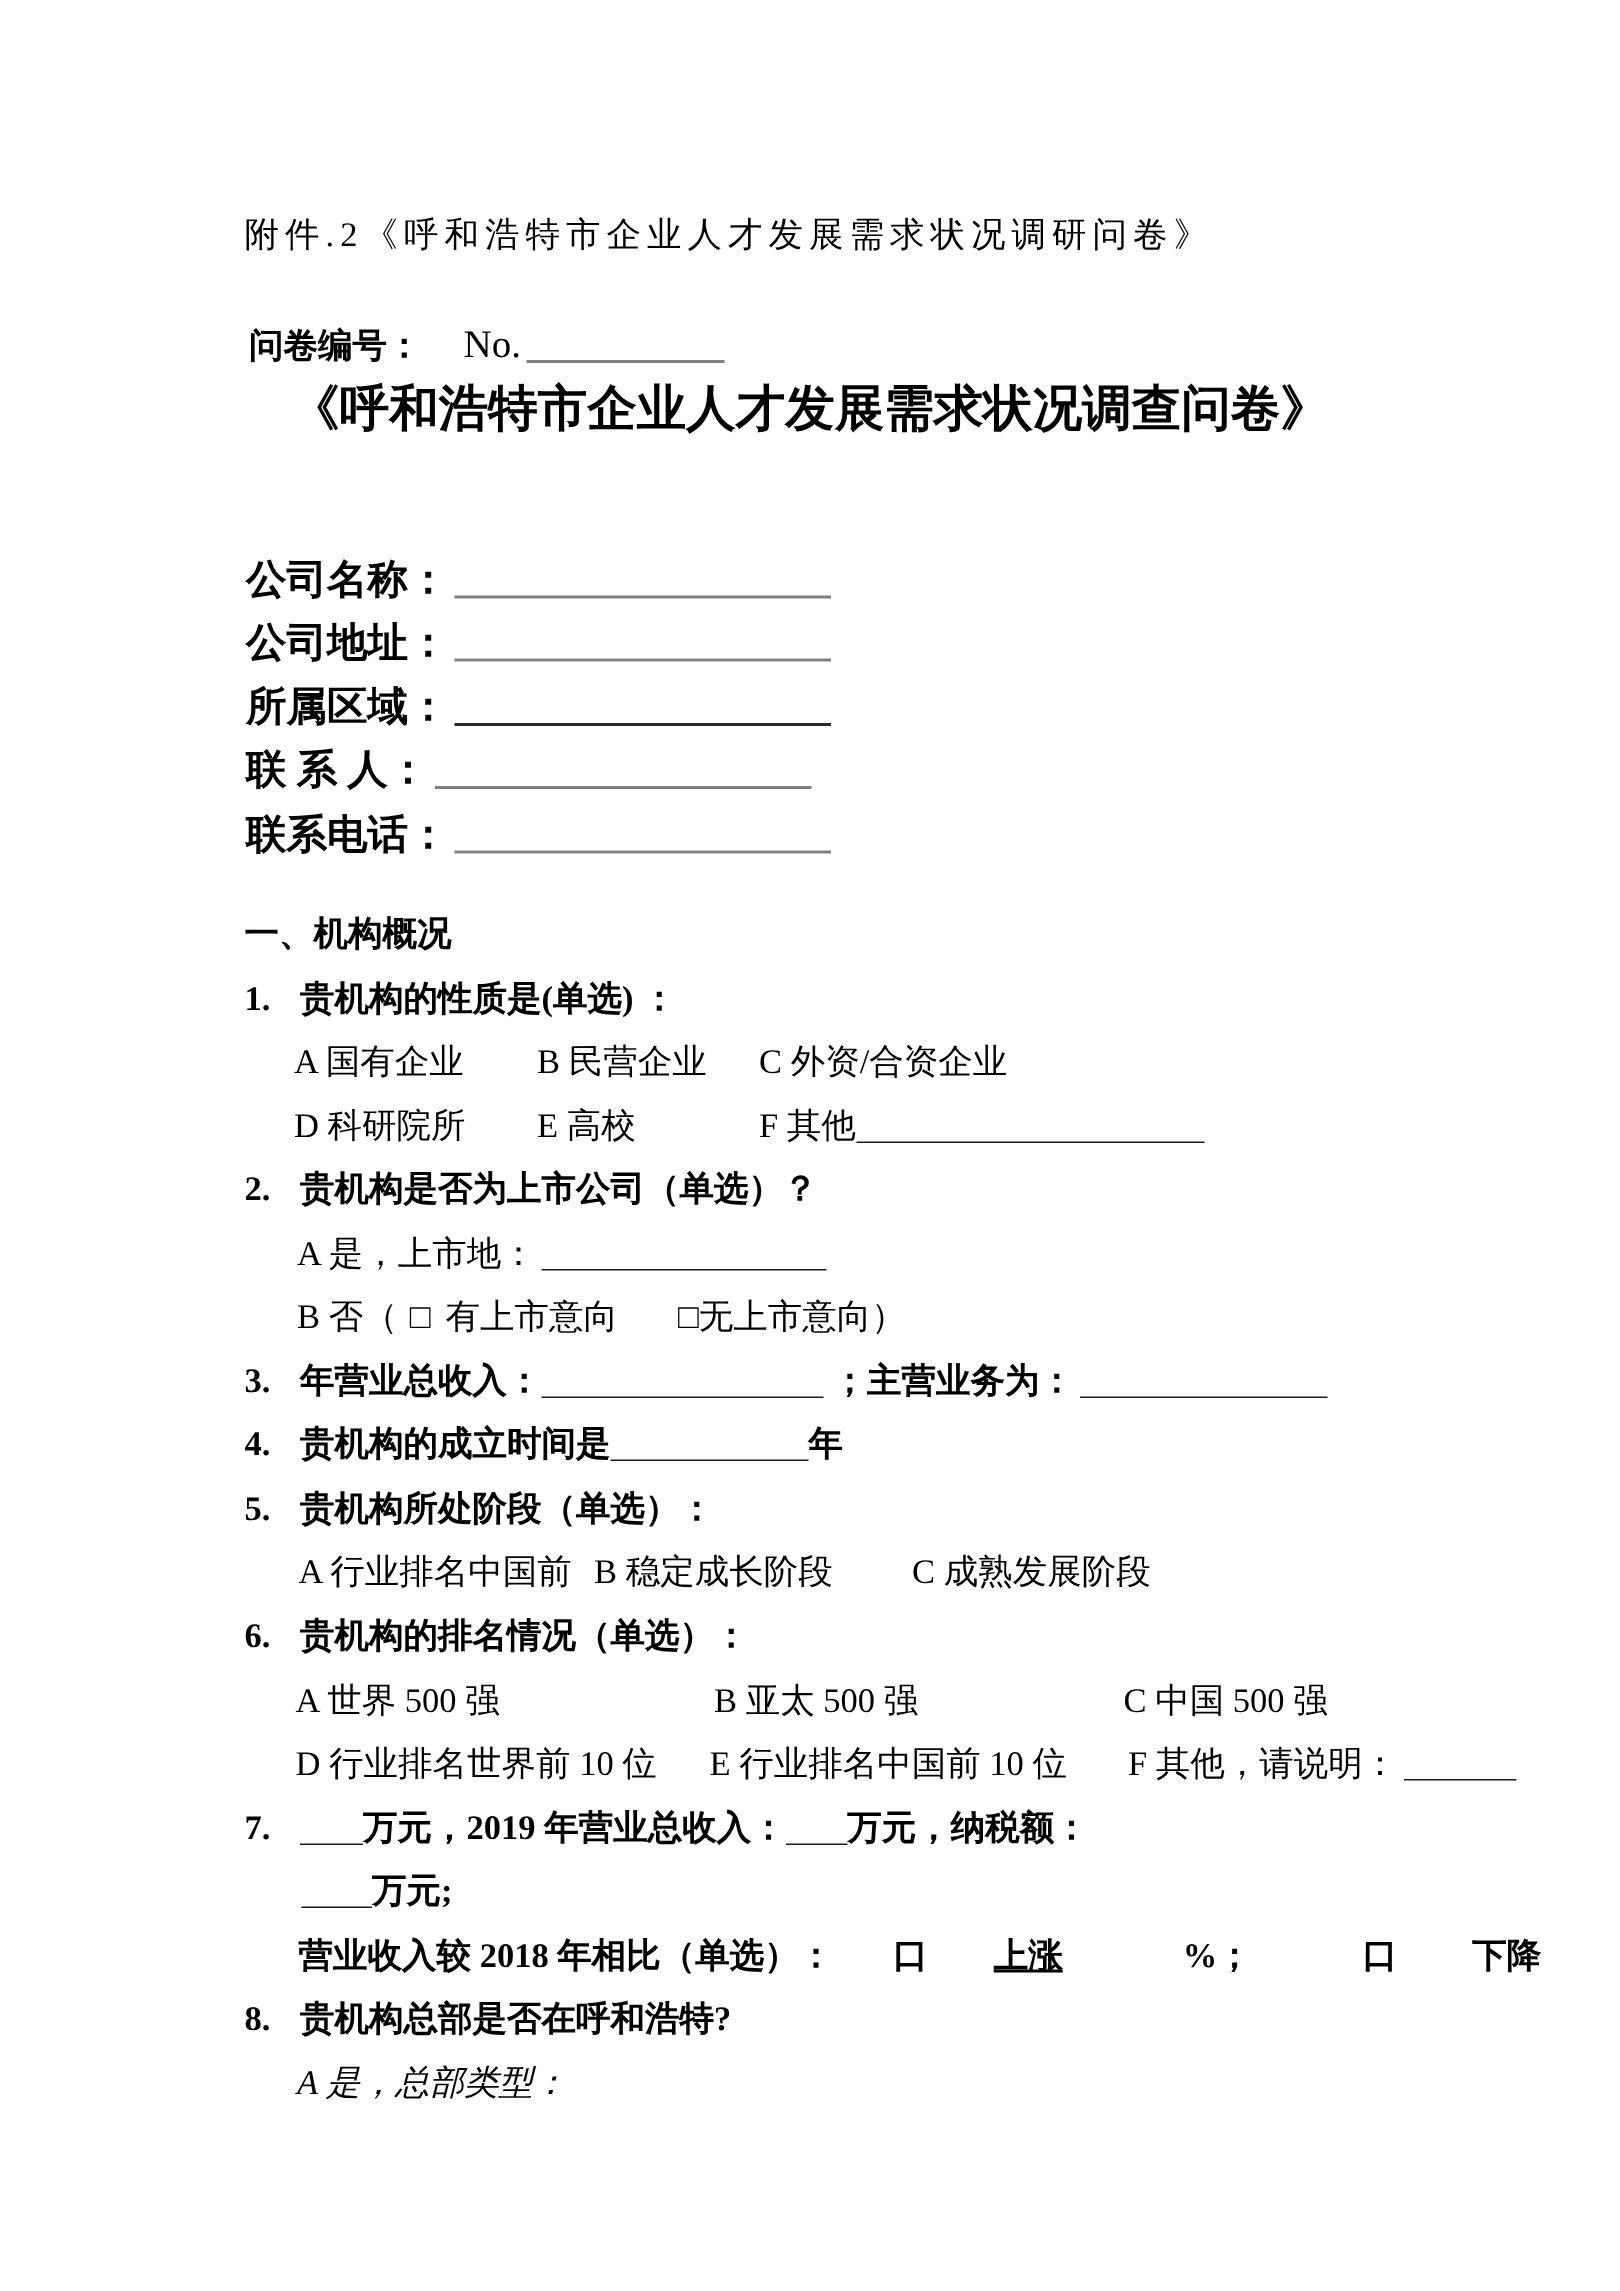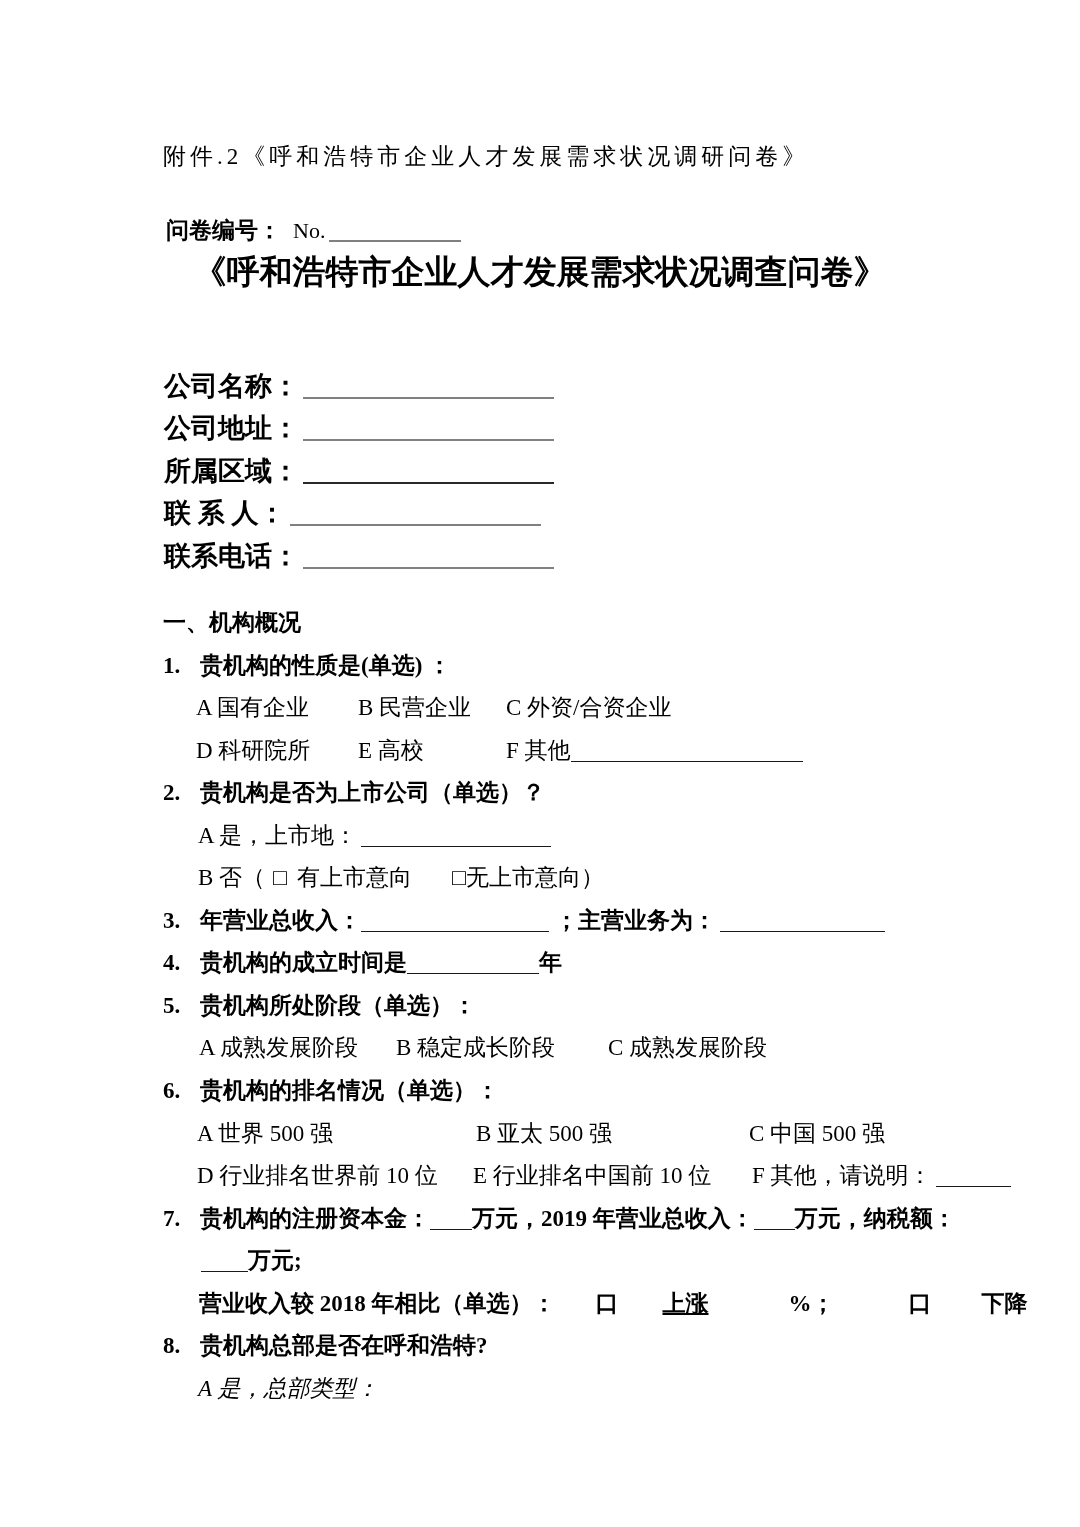--- a/index.html
+++ b/index.html
@@ -18,21 +18,21 @@
     left:163px; top:141px;
     font-size:23px; letter-spacing:4px;
     font-weight:normal;
   }
   .qnum-row {
     left:166px; top:215px;
     display:flex; align-items:baseline;
     font-size:23px;
   }
   .qnum-label { font-weight:bold; }
-  .qnum-prefix { font-size:22px; margin-left:12px; }
+  .qnum-prefix { font-size:26px; margin-left:28px; }
   .main-title {
     left:0; top:250px; width:1080px;
     text-align:center;
     font-size:33px; font-weight:bold;
   }
 
   
   .blank {
     display:inline-block;
     height:14px;
@@ -149,21 +149,21 @@
       <span class="bold">贵机构的成立时间是</span>
       <span class="blank" style="width:132px;"></span>
       <span class="bold">年</span>
     </div>
 
     <div class="bline">
       <span class="qnum">5.</span>
       <span class="bold">贵机构所处阶段（单选）：</span>
     </div>
     <div class="bline" style="padding-left:36px;">
-      <span class="opt" style="width:197px;">A 成熟发展阶段</span>
+      <span class="opt" style="width:197px;">A 行业排名中国前</span>
       <span class="opt" style="width:212px;">B 稳定成长阶段</span>
       <span class="opt">C 成熟发展阶段</span>
     </div>
 
     <div class="bline">
       <span class="qnum">6.</span>
       <span class="bold">贵机构的排名情况（单选）：</span>
     </div>
     <div class="bline" style="padding-left:34px;">
       <span class="opt" style="width:279px;">A 世界 500 强</span>
@@ -172,21 +172,20 @@
     </div>
     <div class="bline" style="padding-left:34px;">
       <span class="opt" style="width:276px;">D 行业排名世界前 10 位</span>
       <span class="opt" style="width:279px;">E 行业排名中国前 10 位</span>
       <span class="opt">F 其他，请说明：</span>
       <span class="blank" style="width:75px;margin-left:4px;"></span>
     </div>
 
     <div class="bline">
       <span class="qnum">7.</span>
-      <span class="bold">贵机构的注册资本金：</span>
       <span class="blank" style="width:42px;"></span>
       <span class="bold">万元，2019 年营业总收入：</span>
       <span class="blank" style="width:41px;"></span>
       <span class="bold">万元，纳税额：</span>
     </div>
     <div class="bline" style="padding-left:38px;">
       <span class="blank" style="width:47px;"></span>
       <span class="bold">万元;</span>
     </div>
     <div class="bline" style="padding-left:36px;gap:40px;">

